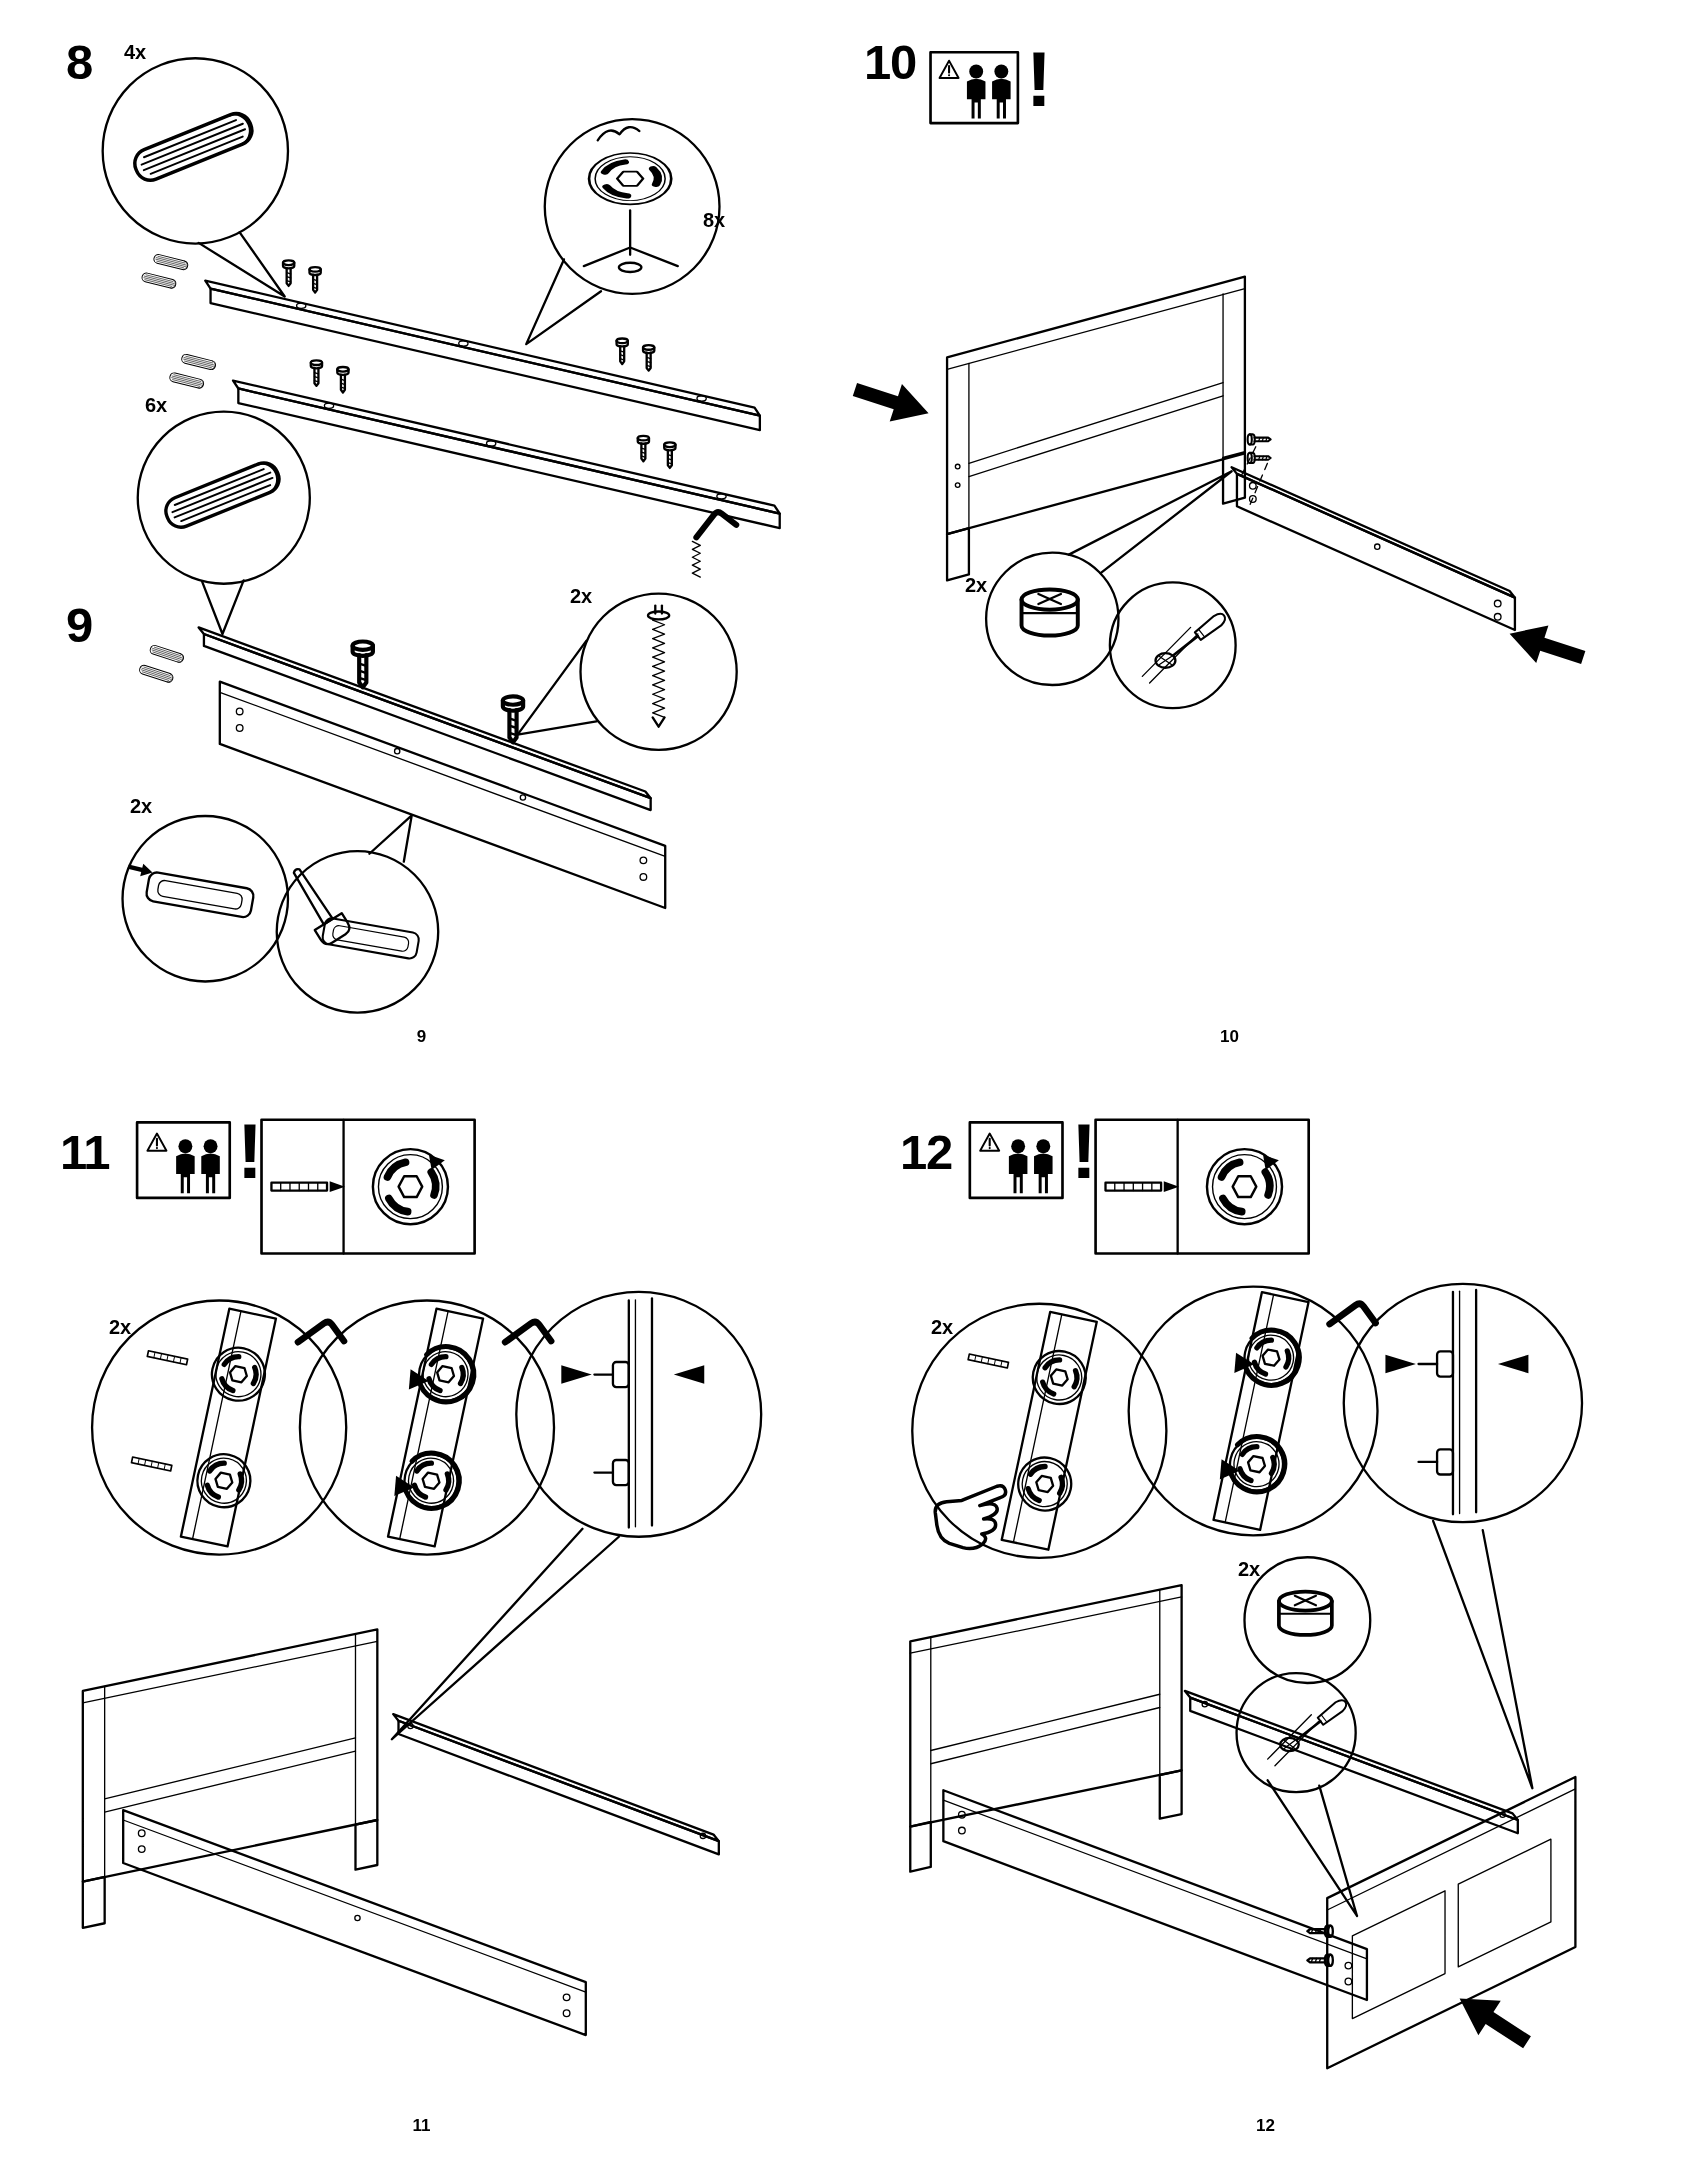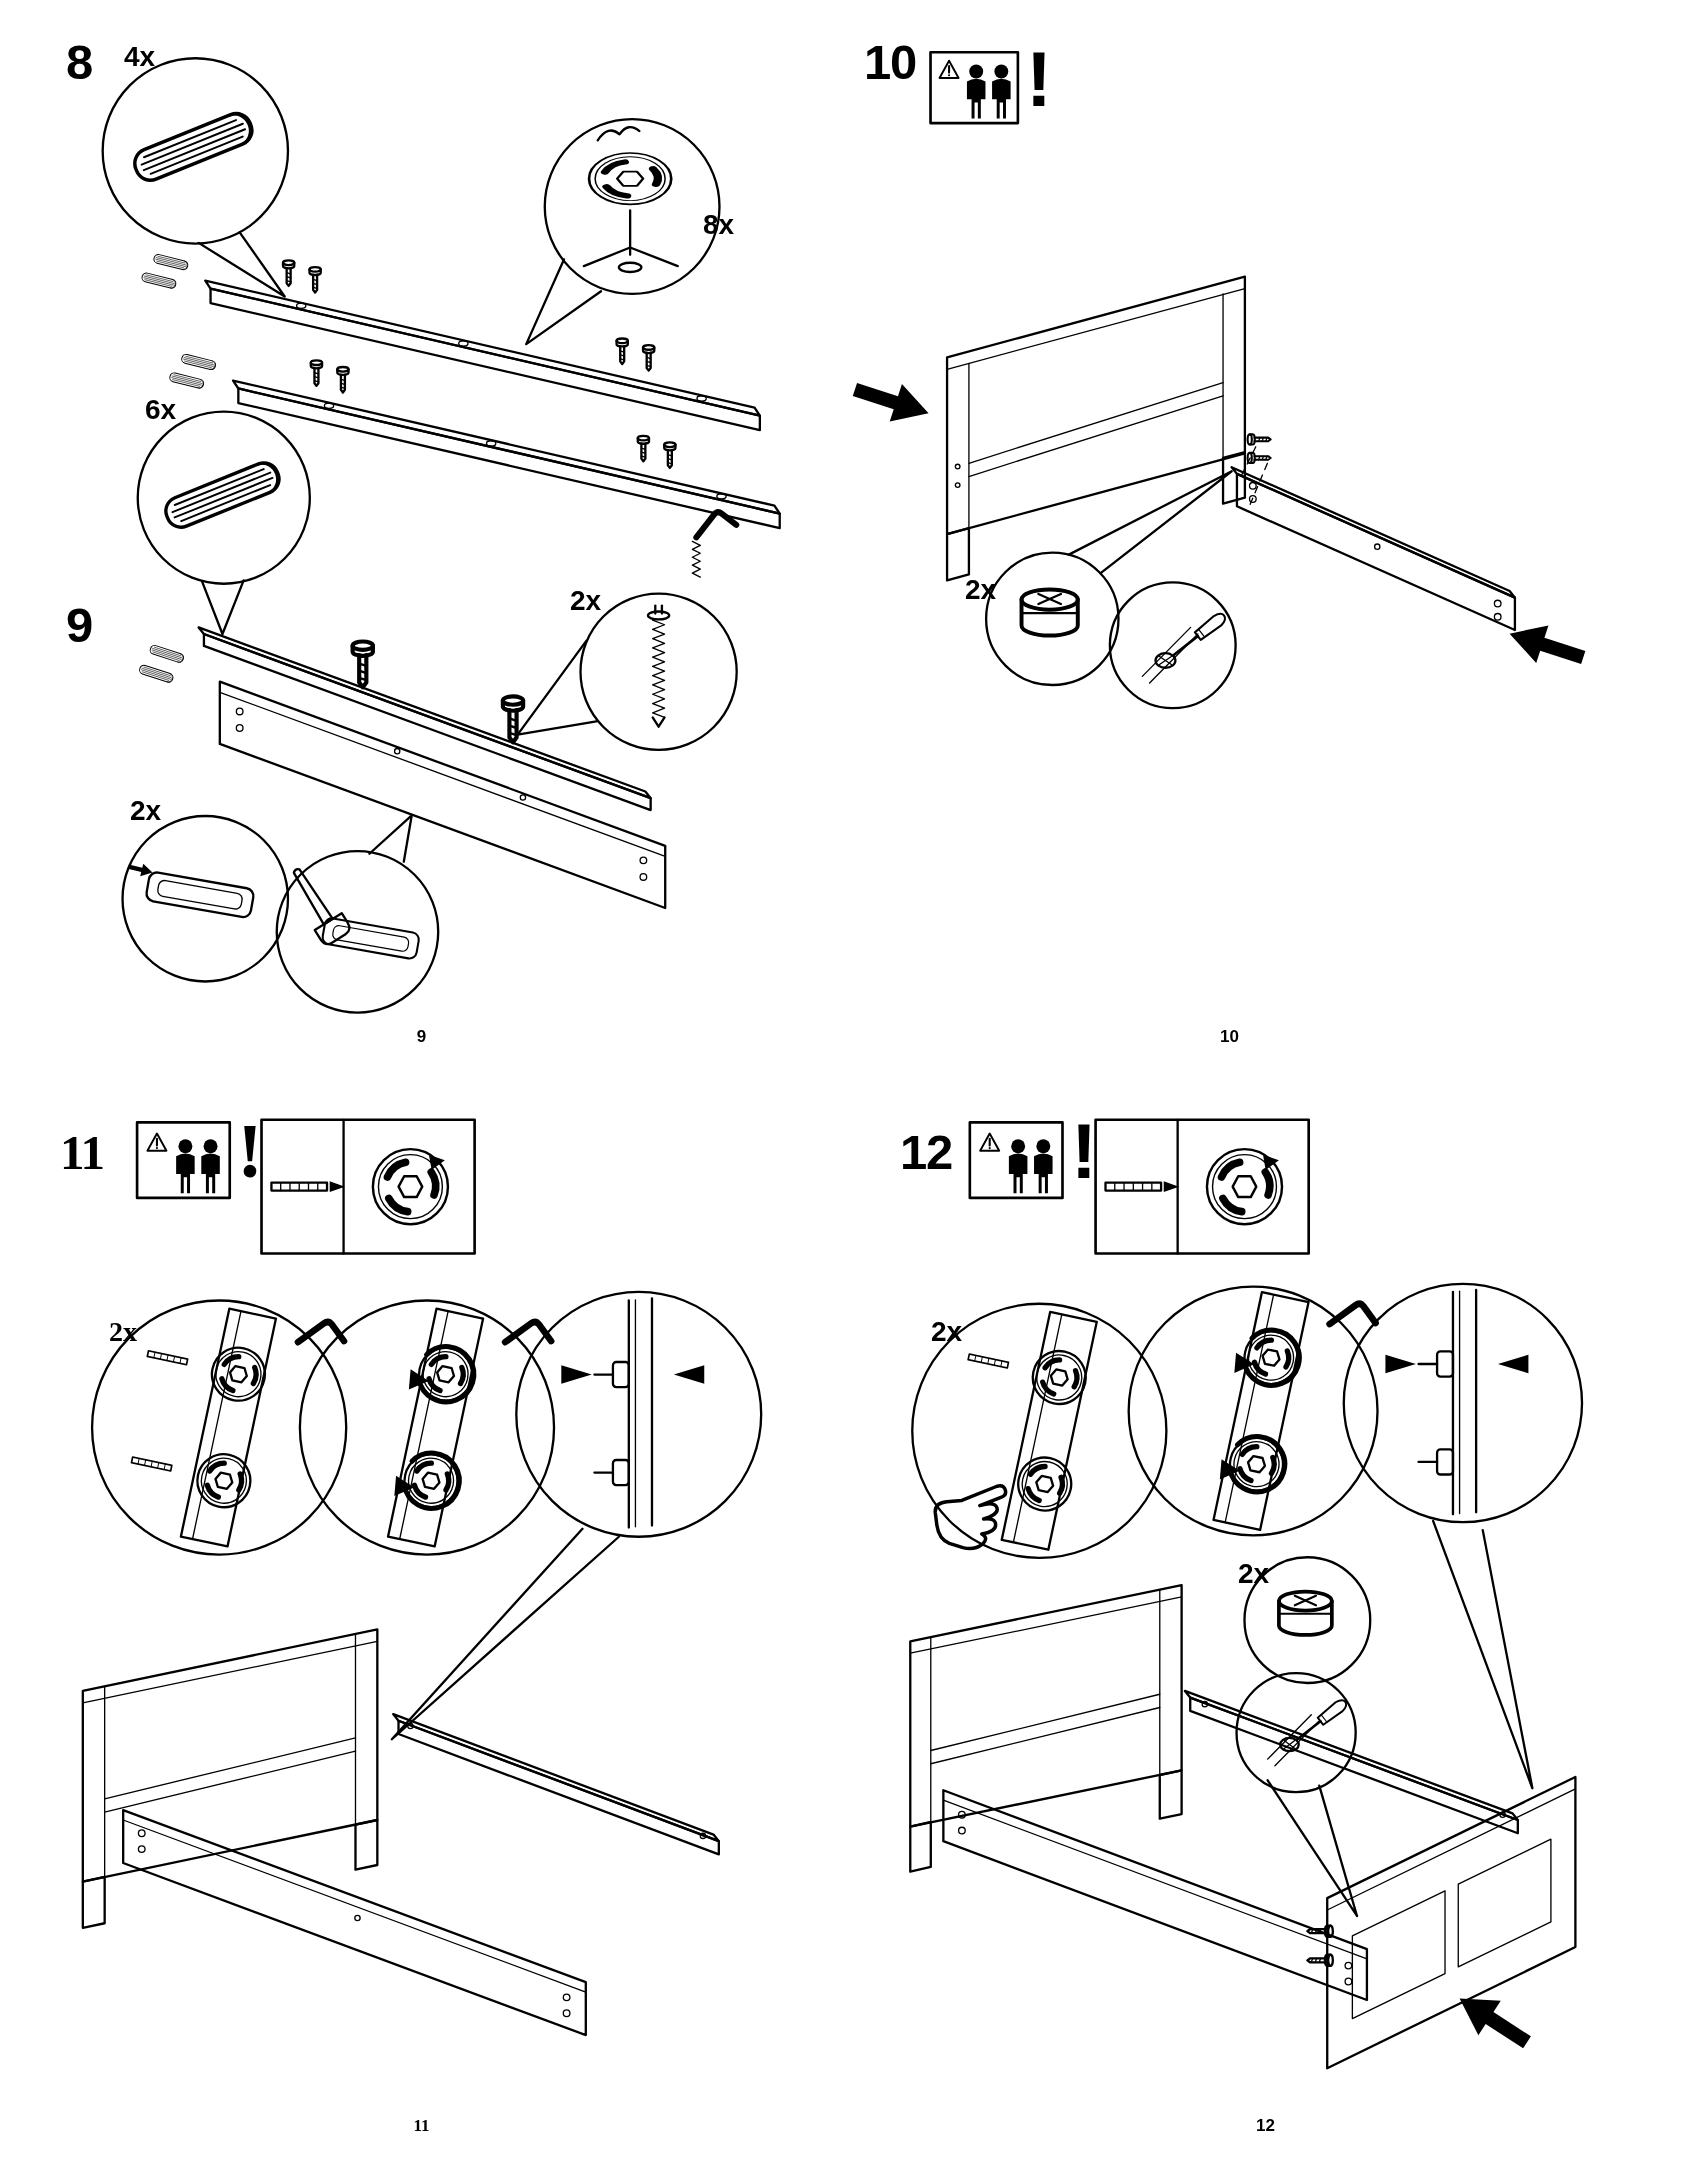--- a/index.html
+++ b/index.html
@@ -5,26 +5,26 @@
   * { margin:0; padding:0; box-sizing:border-box; }
   html,body { background:#fff; }
   body {
     width:1687px; height:2183px; position:relative; overflow:hidden;
     font-family:"Liberation Sans", sans-serif; color:#000;
   }
   .sheet { position:absolute; inset:0; background:#fff; }
   .quad { position:absolute; width:844px; height:1092px; }
   .q-tl { left:0; top:0; }
   .q-tr { left:808px; top:0; }
-  .q-bl { left:0; top:1092px;font-family:Liberation Serif, serif; }
+  .q-bl { left:0; top:1092px; }
   .q-br { left:844px; top:1092px;text-decoration:underline; }
   .art { position:absolute; left:0; top:0; width:844px; height:1092px; }
   .label { position:absolute; font-weight:bold; white-space:nowrap; z-index:3; }
   .step-num { font-size:49px; letter-spacing:-1.3px; }
-  .qty { font-size:28px; }
+  .qty { font-size:20px; }
   .pagenum { font-size:17px; width:79px; text-align:center; }
   .bang { font-size:78px; line-height:1; }
   
   .ln   { fill:none; stroke:#000; stroke-width:3.5; stroke-linecap:round; stroke-linejoin:round; }
   .lnt  { fill:none; stroke:#000; stroke-width:2; stroke-linecap:round; stroke-linejoin:round; }
   .fill { fill:#000; stroke:none; }
   .slot { fill:none; stroke:#000; stroke-width:11; stroke-linecap:round; }
   .slot2{ fill:none; stroke:#000; stroke-width:8; stroke-linecap:round; }
   .dash { stroke-dasharray:10 9; }
 </style>

